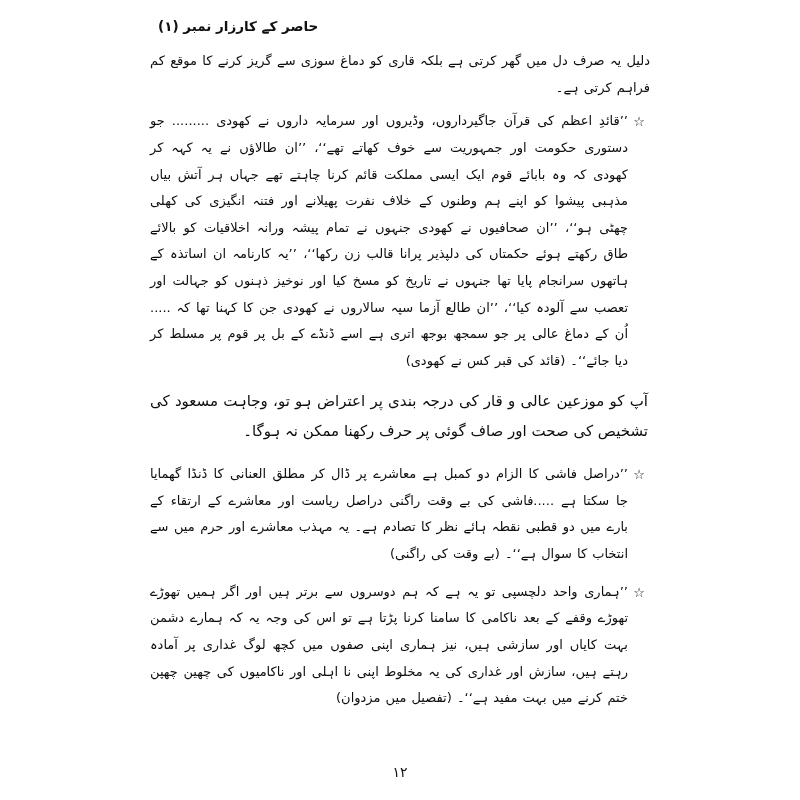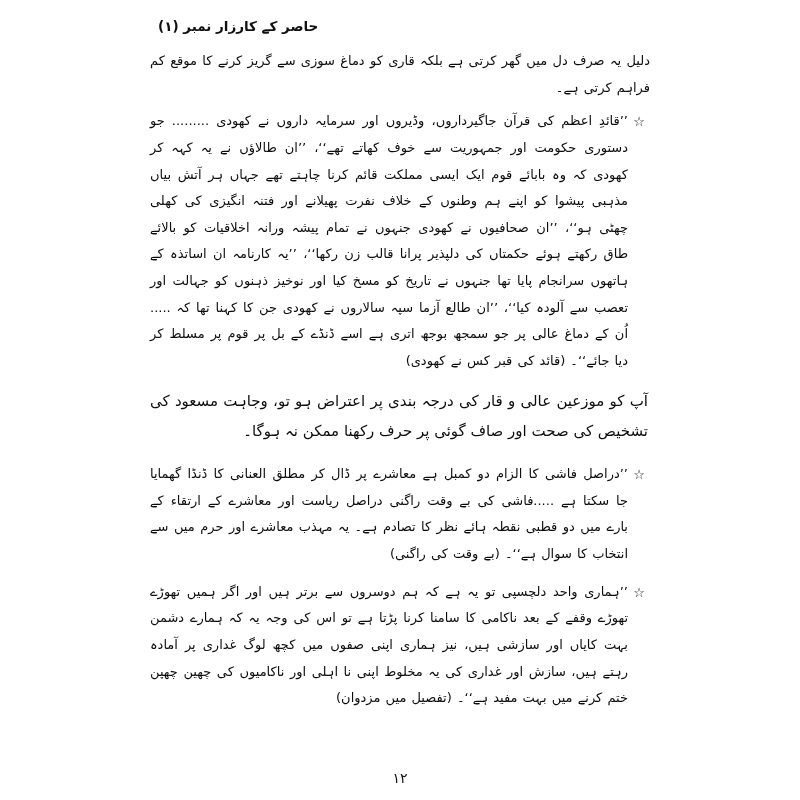--- a/index.html
+++ b/index.html
@@ -76,21 +76,21 @@
   .para-note {
     font-size: 15px;
     line-height: 2.05;
     color: #0d0d0d;
     text-align: justify;
     text-align-last: right;
     margin: 0 2px 14px 0;
   }
   .footer {
     position: absolute;
-    bottom: 14px;
+    bottom: 20px;
     left: 0;
     right: 0;
     text-align: center;
     font-size: 14px;
     color: #111;
   }
 </style>
 </head>
 <body>
 

